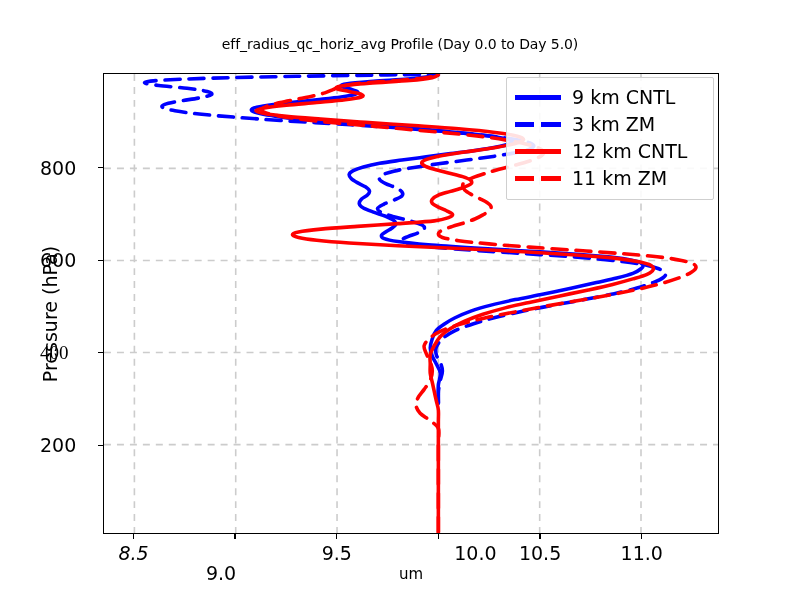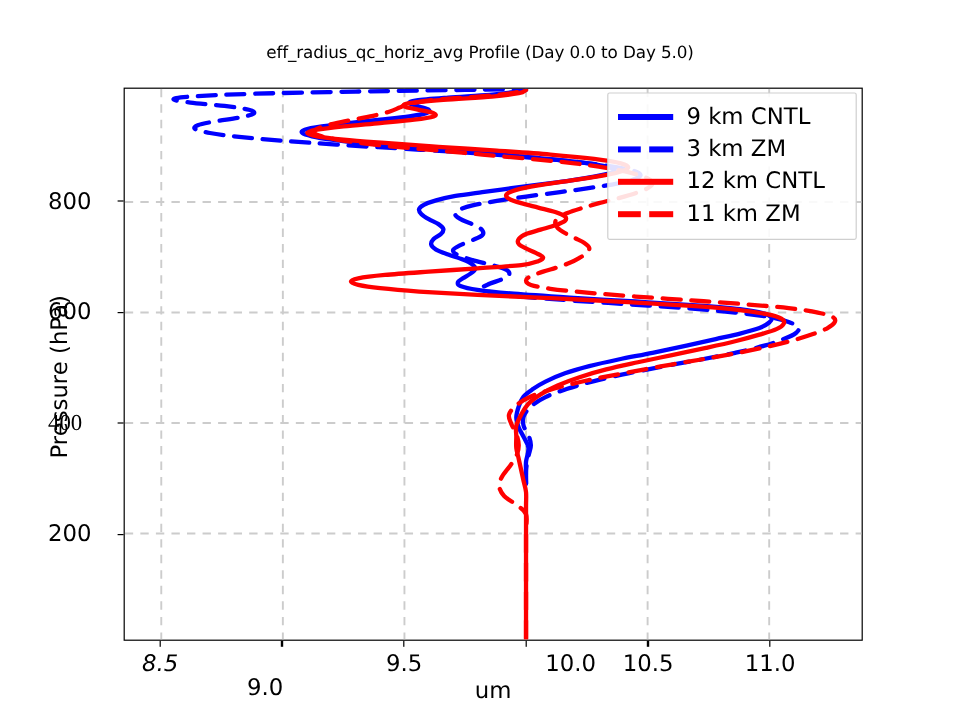--- a/index.html
+++ b/index.html
@@ -38,21 +38,21 @@
     position:absolute;
     font-size:19px;color:#000;
     white-space:nowrap;
   }
   .xtick{transform:translateX(-50%);}
   .ytick{transform:translateY(-50%);text-align:left;}
 
   
   #xlabel{
     position:absolute;left:103px;width:616px;top:565px;
-    text-align:center;font-size:19px;color:#000;
+    text-align:center;font-size:15px;color:#000;
   }
   #ylabel{
     position:absolute;
     left:-70px;top:303px;
     width:240px;text-align:center;
     font-size:19px;color:#000;
     transform:rotate(-90deg);
     transform-origin:center center;
   }
 

